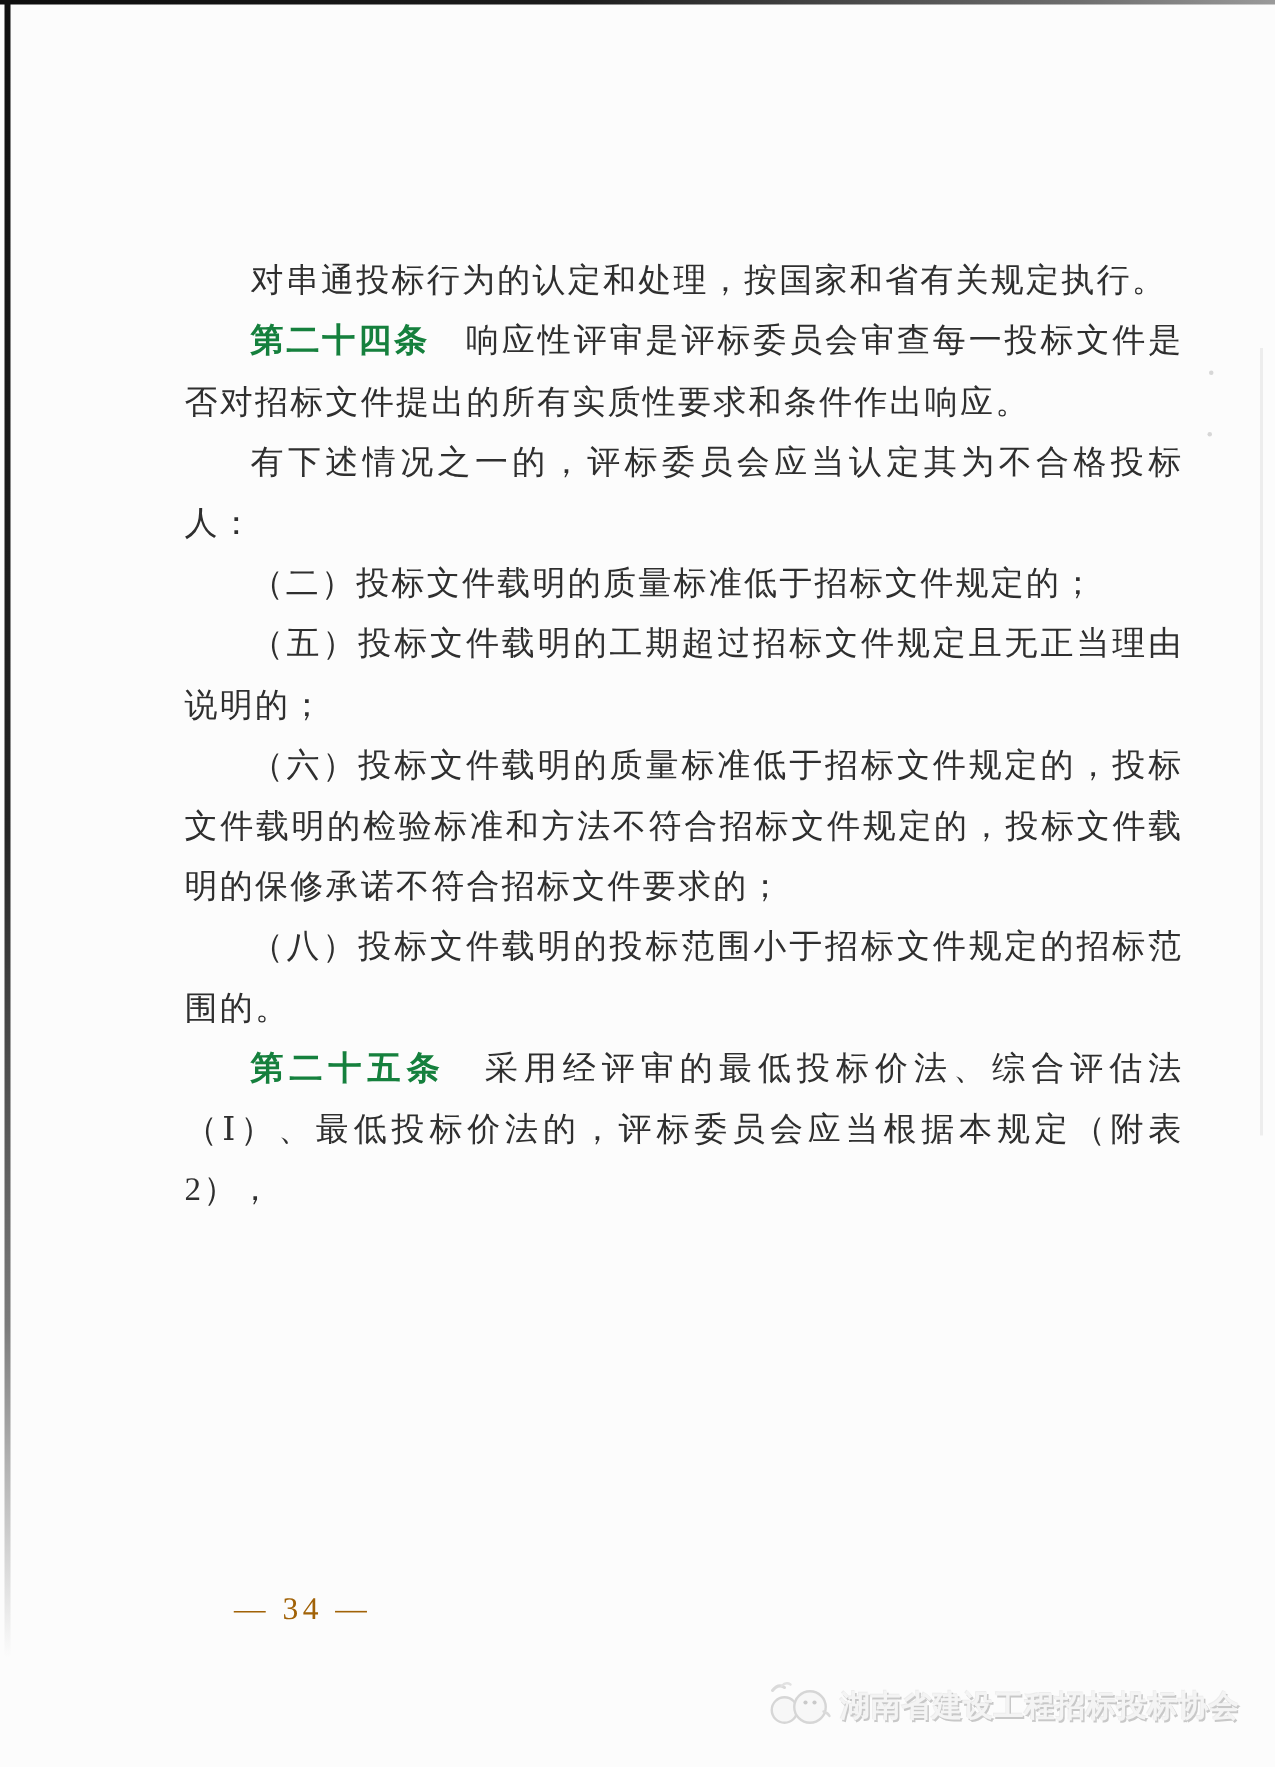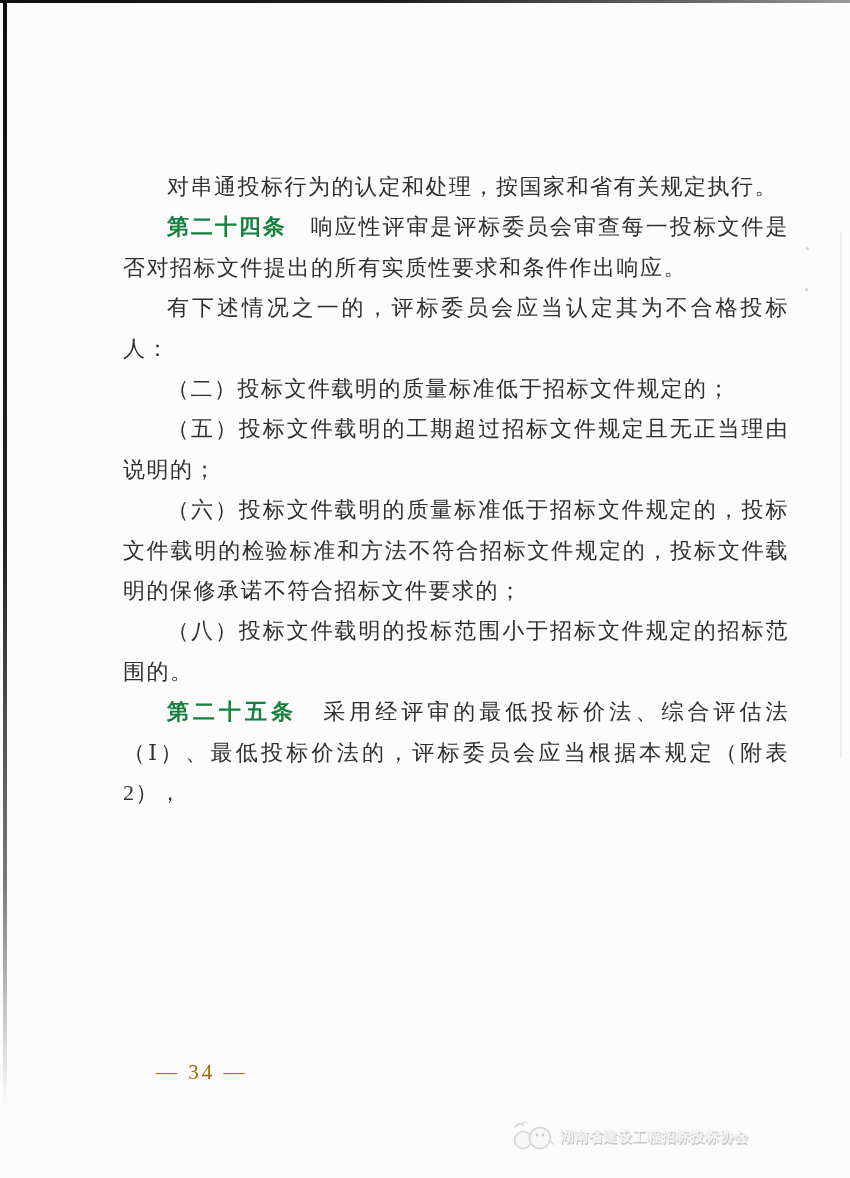--- a/index.html
+++ b/index.html
@@ -81,21 +81,21 @@
     position: absolute;
     left: 511px;
     top: 1118px;
     display: flex;
     align-items: center;
     gap: 5px;
   }
   .watermark .wm-text {
     font-family: "Liberation Sans", "DejaVu Sans", sans-serif;
     font-weight: 700;
-    font-size: 14px;
+    font-size: 20px;
     letter-spacing: 0.5px;
     color: #f4f4f4;
     text-shadow: 1px 1.5px 0 #c8c8c8, -0.5px -0.5px 0 #ececec;
     white-space: nowrap;
   }
   .watermark svg { display: block; }
 </style>
 </head>
 <body>
 

